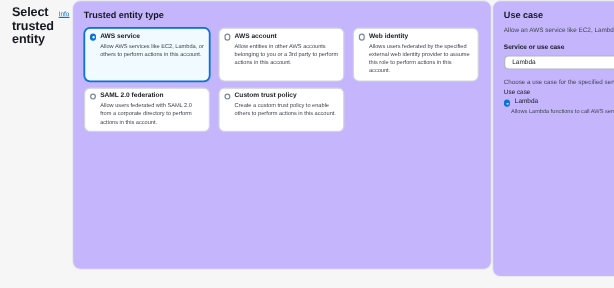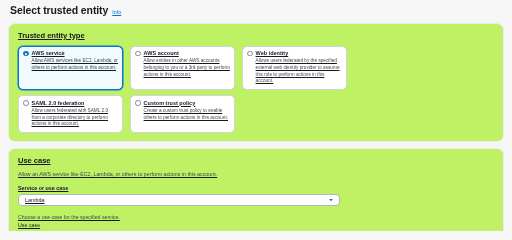--- a/index.html
+++ b/index.html
@@ -14,21 +14,21 @@
     color: #16191f;
     overflow: hidden;
   }
   .page {
     width: 512px;
     height: 231px;
     position: relative;
     box-sizing: border-box;
     padding: 0 8px;
     display: flex;
-    flex-direction: column;
+    flex-direction: row;
   }
   .page-header {
     display: flex;
     align-items: baseline;
     gap: 4px;
     padding: 5px 2px 6px 2px;
   }
   .page-title {
     font-size: 10.5px;
     font-weight: bold;
@@ -38,25 +38,24 @@
   }
   .info-link {
     font-size: 5.4px;
     color: #0972d3;
     text-decoration: underline;
     cursor: pointer;
     position: relative;
     top: -0.5px;
   }
   .panel {
-    background: #bef264;
+    background: #c4b5fd;
     border: 1px solid #e9ebed;
     border-radius: 7px;
     box-sizing: border-box;
-    text-decoration: underline;
   }
   .panel-entity {
     padding: 7px 9px 8px 9px;
     margin-bottom: 6px;
   }
   .section-title {
     font-size: 7.6px;
     font-weight: bold;
     color: #16191f;
     margin: 0 0 6px 0;

